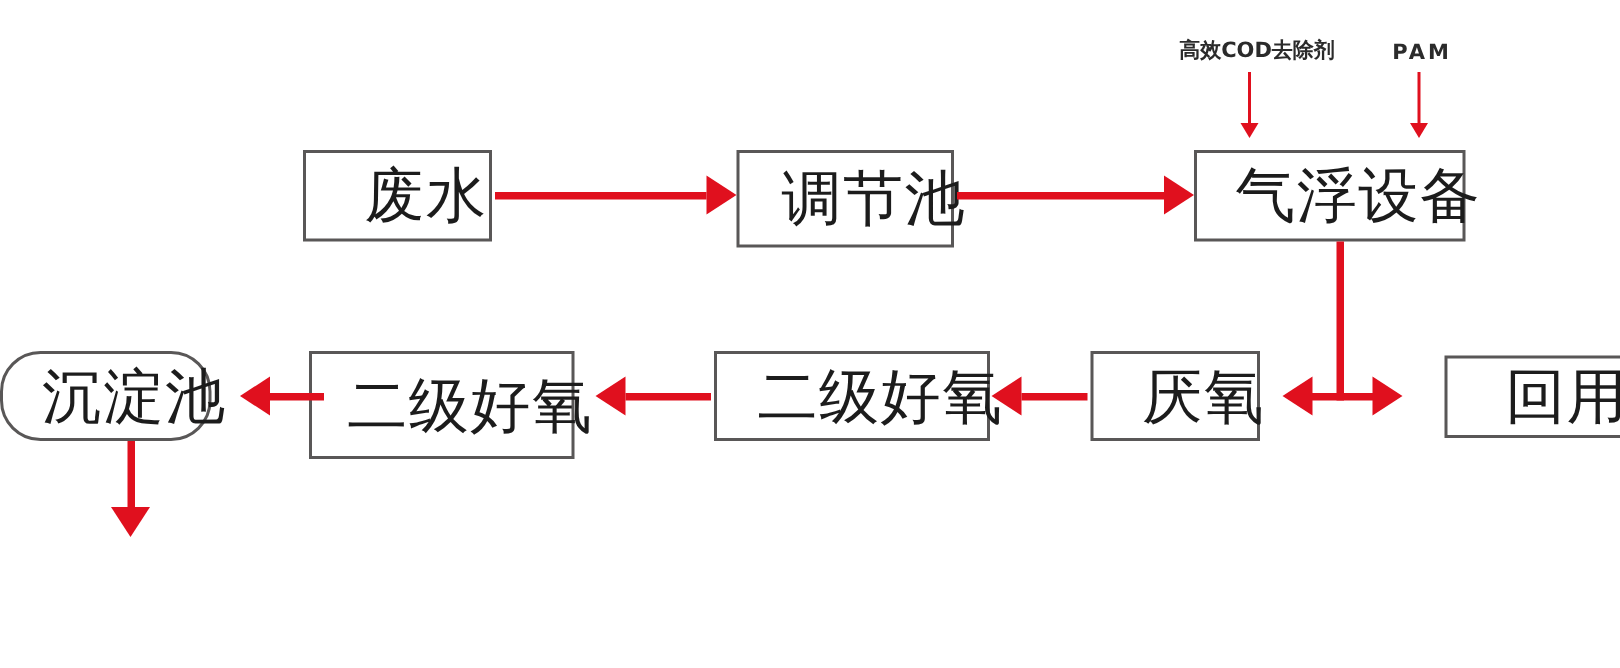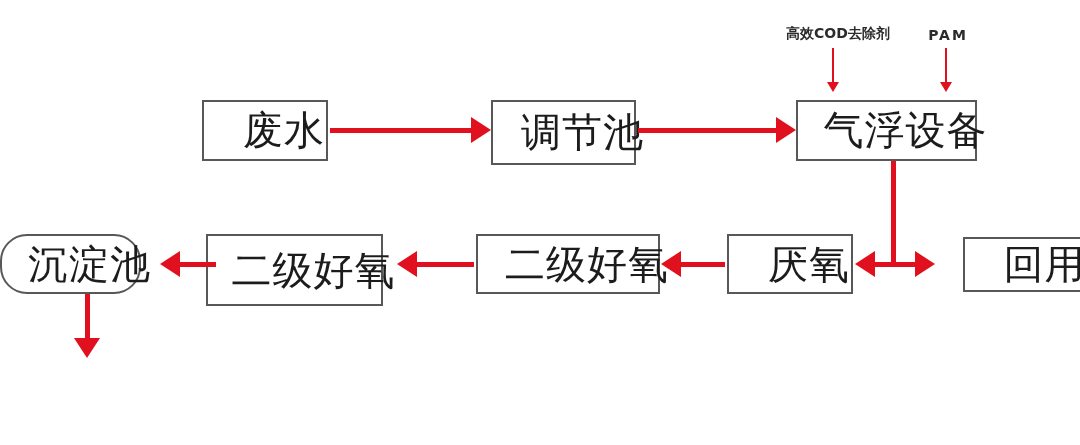--- a/index.html
+++ b/index.html
@@ -85,21 +85,21 @@
   <div class="shaft-h" style="left:330px; top:128px; width:141px;"></div>
   <div class="head head-right" style="left:471px; top:117px;"></div>
   <div class="shaft-h" style="left:638px; top:128px; width:138px;"></div>
   <div class="head head-right" style="left:776px; top:117px;"></div>
 
   <div class="shaft-v" style="left:891px; top:161px; height:106px;"></div>
 
   <div class="node" style="left:0; top:234px; width:141px; height:60px;border-radius:27px;">沉淀池</div>
   <div class="node" style="left:206px; top:234px; width:177px; height:72px;">二级好氧</div>
   <div class="node" style="left:476px; top:234px; width:184px; height:60px;">二级好氧</div>
-  <div class="node" style="left:727px; top:234px; width:126px; height:60px;">厌氧</div>
+  <div class="node" style="left:727px; top:234px; width:113px; height:60px;">厌氧</div>
   <div class="node" style="left:937px; top:237px; width:125px; height:55px;margin-left:26px;">回用</div>
 
   <div class="head head-left" style="left:855px; top:251px;"></div>
   <div class="shaft-h" style="left:873px; top:262px; width:44px;"></div>
   <div class="head head-right" style="left:915px; top:251px;"></div>
 
   <div class="head head-left" style="left:661px; top:251px;"></div>
   <div class="shaft-h" style="left:681px; top:262px; width:44px;"></div>
 
   <div class="head head-left" style="left:397px; top:251px;"></div>

